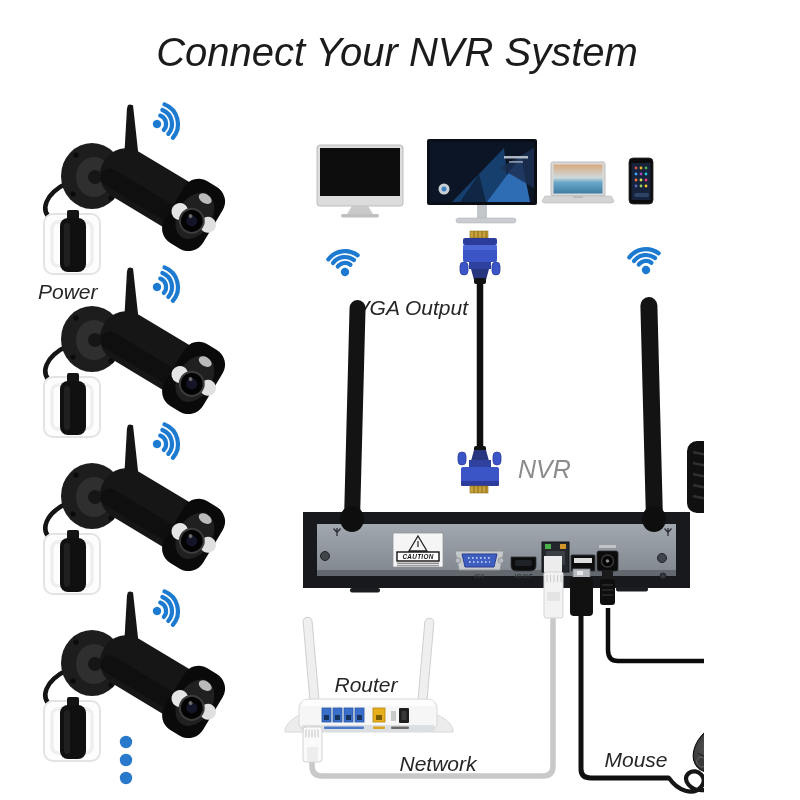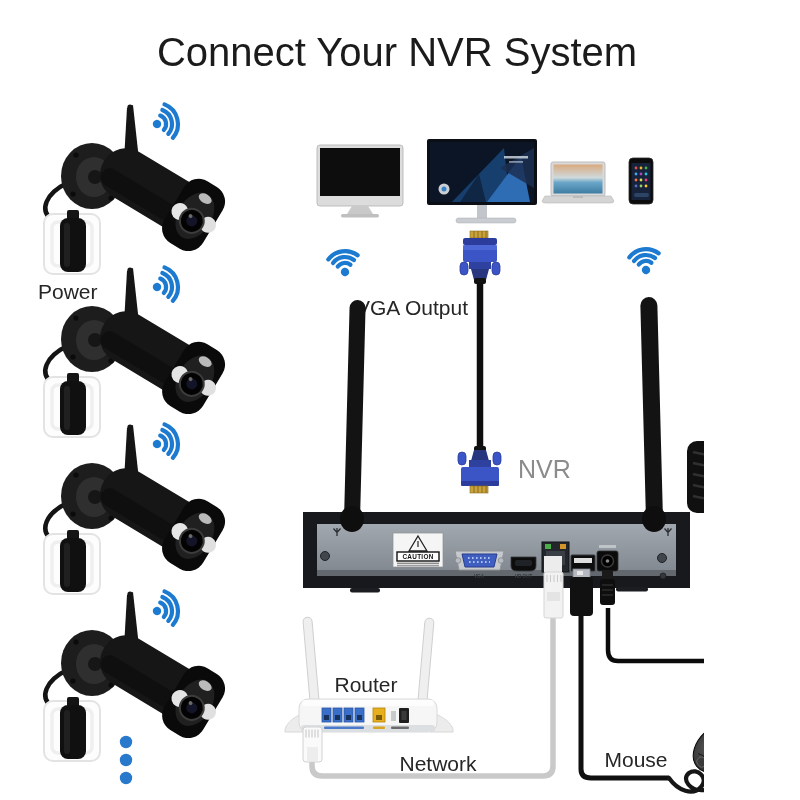--- a/index.html
+++ b/index.html
@@ -1,16 +1,16 @@
 <!DOCTYPE html>
 <html><head>
 <meta charset="utf-8">
 <style>
   html,body{margin:0;padding:0;background:#ffffff;}
-  .stage{width:704px;height:800px;position:relative;background:#fff;overflow:hidden;}
+  .stage{width:704px;height:800px;position:relative;background:#fff;overflow:hidden;font-style:italic;}
   svg{display:block;}
   text{font-family:"Liberation Sans", sans-serif;}
   .title{font-size:40px;fill:#1b1b1b;letter-spacing:0px;}
   .lbl{font-size:21px;fill:#262626;}
   .lbl-gray{font-size:25px;fill:#8b8b8b;}
   .tiny{font-size:4.6px;fill:#33363a;font-weight:bold;}
   .caution-t{font-size:6.4px;fill:#111;font-weight:bold;letter-spacing:0.3px;}
 </style>
 </head>
 <body>

